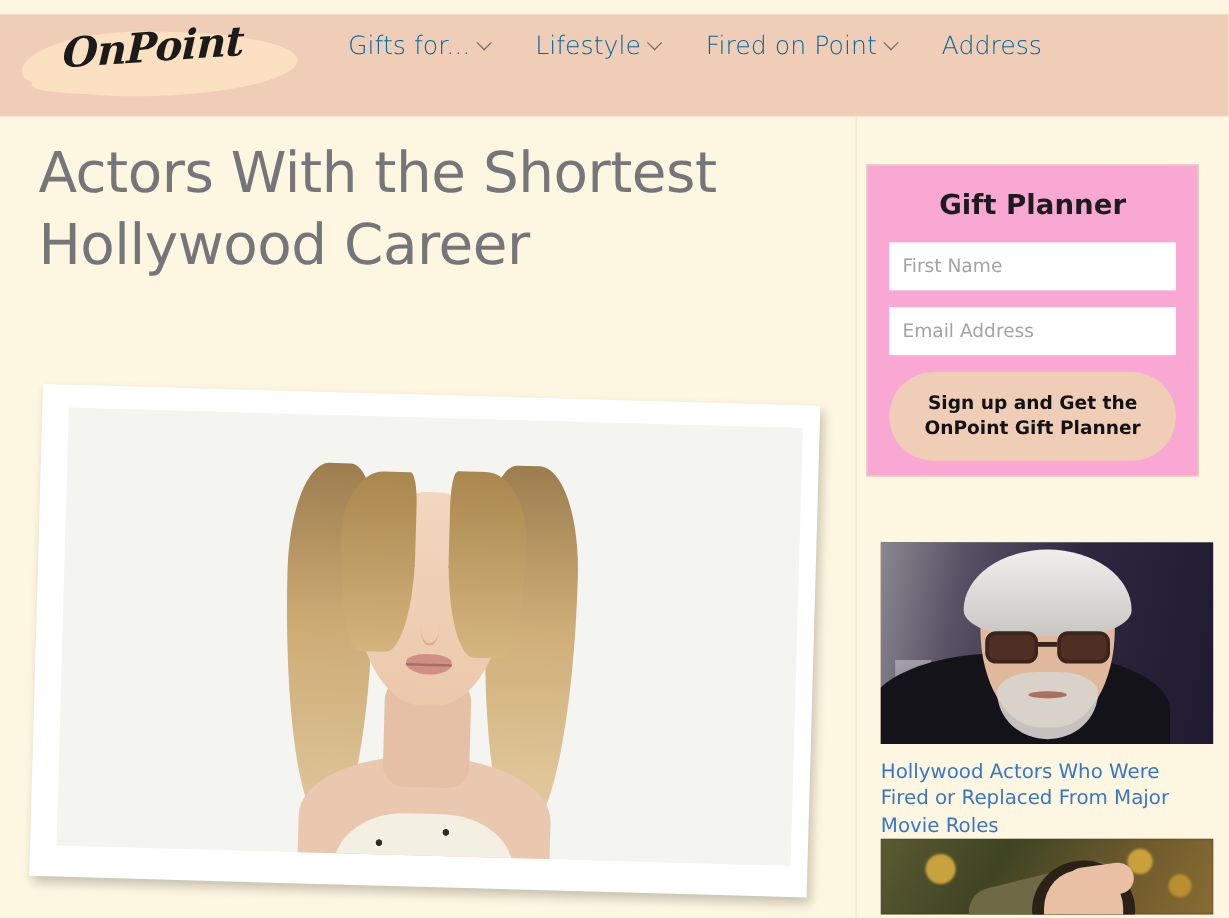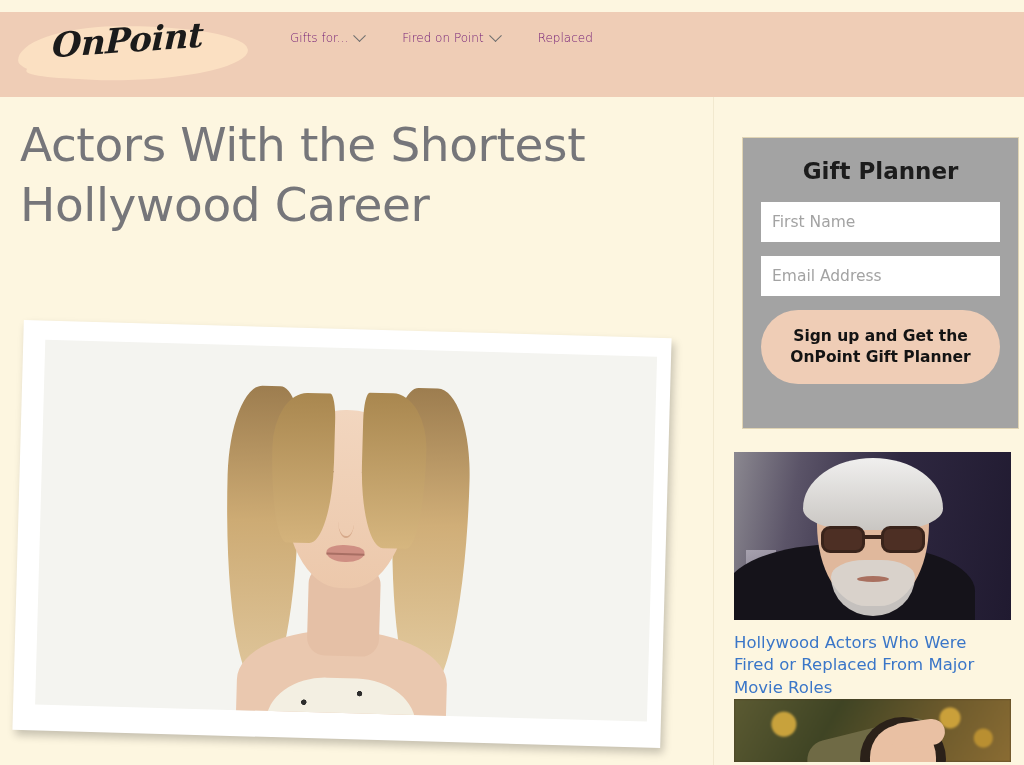--- a/index.html
+++ b/index.html
@@ -86,41 +86,41 @@
     display: flex;
     flex-wrap: wrap;
     align-content: flex-start;
   }
   .nav-item {
     display: flex;
     align-items: center;
     gap: 7px;
     height: 36px;
     margin-right: 38px;
-    color: #701a75;
-    font-size: 12px;
+    color: #0369a1;
+    font-size: 21px;
     font-family: "DejaVu Sans", sans-serif;
     font-weight: 300;
     white-space: nowrap;
     cursor: pointer;
   }
   .nav-item:last-child { margin-right: 0; }
   .chev {
     display: inline-block;
     width: 9px; height: 9px;
     border-right: 1.6px solid #6e6e6e;
     border-bottom: 1.6px solid #6e6e6e;
     transform: rotate(45deg) translate(-2px,-2px);
   }
   .nav-break { flex-basis: 100%; height: 0; }
 
   
   .content {
     position: absolute;
-    top: 97px; left: 4px;
+    top: 97px; left: 16px;
     width: 713px;
     height: 668px;
     padding: 0;
   }
 
   .divider {
     position: absolute;
     top: 97px;
     left: 713px;
     width: 1px;
@@ -320,26 +320,26 @@
   .sidebar {
     position: absolute;
     left: 714px;
     top: 97px;
     width: 310px;
     height: 668px;
   }
 
   .widget {
     position: absolute;
-    left: 28px;
+    left: 8px;
     top: 40px;
     width: 277px;
-    height: 292px;
+    height: 260px;
     border: 1px solid #e0d4b4;
-    background: #a3a3a3;
+    background: #f9a8d4;
     padding: 20px 18px;
   }
   .widget-title {
     text-align: center;
     font-size: 23px;
     font-weight: bold;
     color: #1c1c1c;
     margin-bottom: 18px;
     font-family: "DejaVu Sans", sans-serif;
   }
@@ -542,25 +542,29 @@
       <div class="brush"></div>
       <div class="brand-name">OnPoint</div>
     </div>
 
     <nav class="nav">
       <div class="nav-item">
         <span>Gifts for...</span>
         <span class="chev"></span>
       </div>
       <div class="nav-item">
+        <span>Lifestyle</span>
+        <span class="chev"></span>
+      </div>
+      <div class="nav-item">
         <span>Fired on Point</span>
         <span class="chev"></span>
       </div>
       <div class="nav-item">
-        <span>Replaced</span>
+        <span>Address</span>
       </div>
       <div class="nav-break"></div>
       <div class="nav-item">
         
       </div>
     </nav>
   </div>
 
   <div class="content">
 

